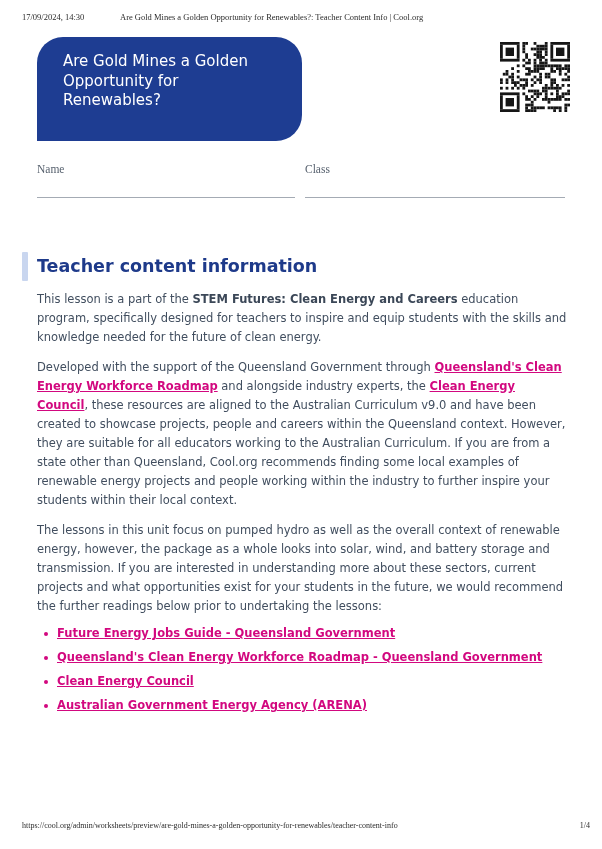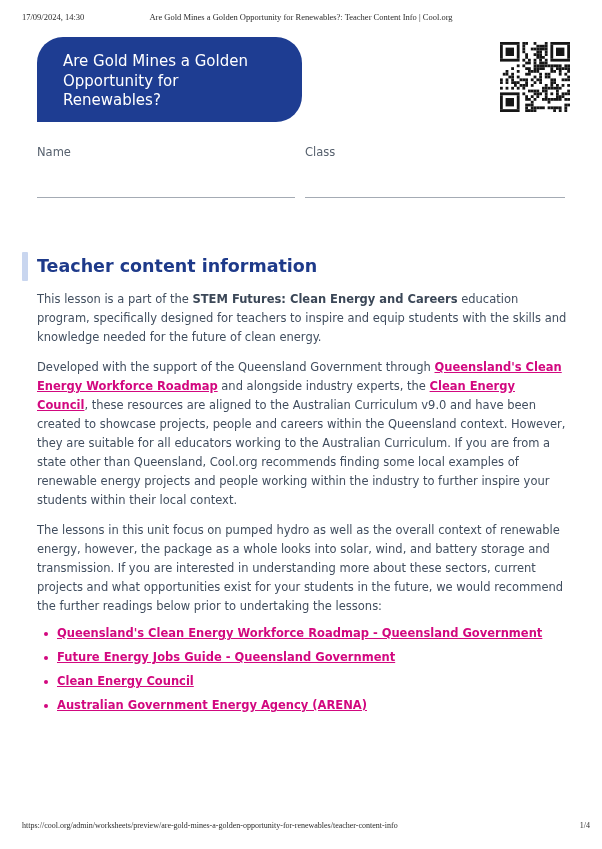--- a/index.html
+++ b/index.html
@@ -18,36 +18,36 @@
     position:relative;
     width:602px;height:849px;
     background:#ffffff;
     font-family:"DejaVu Sans","Liberation Sans",sans-serif;
     overflow:hidden;
   }
   
   .print-header{position:absolute;top:12px;left:0;right:0;height:14px;
     font-family:"Liberation Serif",serif;font-size:8.5px;color:var(--print-text);}
   .ph-date{position:absolute;left:22px;top:0;}
-  .ph-title{text-align:center;padding:0 120px;white-space:nowrap;overflow:hidden;font-family:Liberation Serif, serif;}
+  .ph-title{padding:0 120px;white-space:nowrap;overflow:hidden;font-family:Liberation Serif, serif;}
   .print-footer{position:absolute;left:22px;right:12px;top:821px;
     font-family:"Liberation Serif",serif;font-size:8px;color:var(--print-text);
     display:flex;justify-content:space-between;}
   
   .banner{
-    position:absolute;left:37px;top:37px;width:265px;height:85px;
+    position:absolute;left:37px;top:37px;width:265px;height:104px;
     background:var(--banner-blue);
     border-radius:26px 26px 26px 0;
     padding:15px 18px 4px 26px;
   }
   .banner-title{color:#ffffff;font-size:15px;line-height:19.5px;font-weight:400;max-width:215px;}
   
   .qr{position:absolute;left:500px;top:42px;width:70px;height:70px;}
   
-  .field-label{position:absolute;top:145px;font-size:11.5px;color:var(--label-gray);}
+  .field-label{position:absolute;top:163px;font-size:11.5px;color:var(--label-gray);font-family:Liberation Serif, serif;}
   .name-label{left:37px;}
   .class-label{left:305px;}
   .field-line{position:absolute;top:197px;border-top:1px solid var(--rule-gray);height:0;}
   .name-line{left:37px;width:258px;}
   .class-line{left:305px;width:260px;}
   
   .content{position:absolute;left:22px;top:252px;width:549px;}
   .section-head{display:flex;align-items:stretch;height:29px;}
   .accent-bar{width:6px;background:var(--accent-bar);border-radius:1px;margin-right:9px;}
   .section-title{margin:0;font-size:17.5px;line-height:29px;font-weight:bold;color:var(--heading-blue);}
@@ -308,22 +308,22 @@
     <div class="section-head">
       <div class="accent-bar"></div>
       <h1 class="section-title">Teacher content information</h1>
     </div>
     <div class="paras" id="paragraphs">
         <p>This lesson is a part of the <strong>STEM Futures: Clean Energy and Careers</strong> education program, specifically designed for teachers to inspire and equip students with the skills and knowledge needed for the future of clean energy.</p>
         <p>Developed with the support of the Queensland Government through <a href="#" class="plink">Queensland's Clean Energy Workforce Roadmap</a> and alongside industry experts, the <a href="#" class="plink">Clean Energy Council</a>, these resources are aligned to the Australian Curriculum v9.0 and have been created to showcase projects, people and careers within the Queensland context. However, they are suitable for all educators working to the Australian Curriculum. If you are from a state other than Queensland, Cool.org recommends finding some local examples of renewable energy projects and people working within the industry to further inspire your students within their local context.</p>
         <p>The lessons in this unit focus on pumped hydro as well as the overall context of renewable energy, however, the package as a whole looks into solar, wind, and battery storage and transmission. If you are interested in understanding more about these sectors, current projects and what opportunities exist for your students in the future, we would recommend the further readings below prior to undertaking the lessons:</p>
       </div>
     <ul class="reading-list" id="reading-list">
+        <li><a href="#" class="plink">Future Energy Jobs Guide - Queensland Government</a></li>
         <li><a href="#" class="plink">Queensland's Clean Energy Workforce Roadmap - Queensland Government</a></li>
-        <li><a href="#" class="plink">Future Energy Jobs Guide - Queensland Government</a></li>
         <li><a href="#" class="plink">Clean Energy Council</a></li>
         <li><a href="#" class="plink">Australian Government Energy Agency (ARENA)</a></li>
       </ul>
   </div>
 
   <div class="print-footer">
     <span>https://cool.org/admin/worksheets/preview/are-gold-mines-a-golden-opportunity-for-renewables/teacher-content-info</span>
     <span>1/4</span>
   </div>
 

